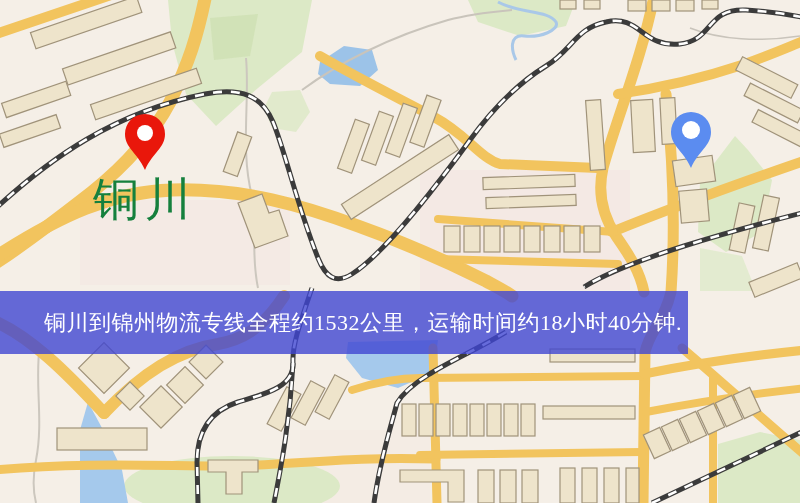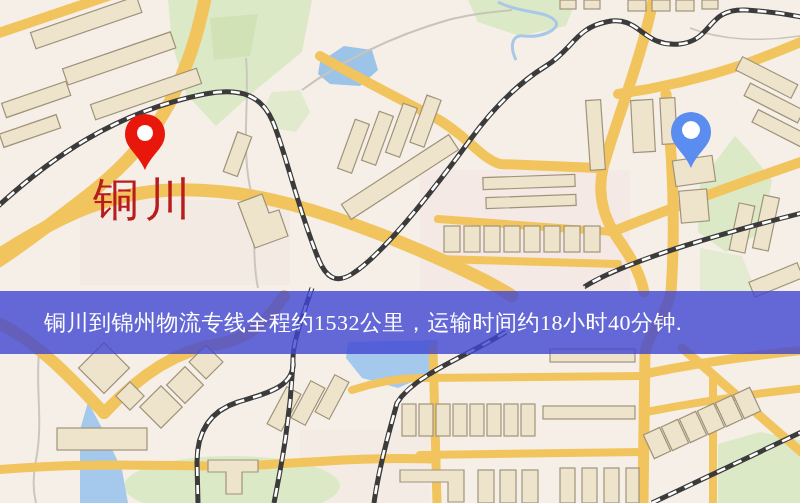--- a/index.html
+++ b/index.html
@@ -14,21 +14,21 @@
   .pin-origin{left:120px;top:112px;}
   .pin-destination{left:666px;top:110px;}
   .city-label{
     position:absolute;width:140px;text-align:center;
     font-size:46px;line-height:48px;letter-spacing:6px;font-weight:normal;
     white-space:nowrap;
   }
   .label-origin{left:75px;top:176px;}
   .label-destination{left:628px;top:182px;}
   .banner{
-    position:absolute;left:0;top:291px;width:800px;height:63px;
+    position:absolute;left:0;top:291px;width:688px;height:63px;
     display:flex;align-items:center;
     box-sizing:border-box;padding-left:44px;
   }
   .banner-text{
     font-size:22px;letter-spacing:0.5px;white-space:nowrap;
   }
 </style>
 </head>
 <body>
 
@@ -204,19 +204,19 @@
     </svg>
   </div>
 
   <div class="pin pin-destination">
     <svg viewBox="0 0 50 60">
       <path d="M25,58 C17,40 5,36 5,22 A20,20 0 1 1 45,22 C45,36 33,40 25,58 Z" fill="#5b8cf0"></path>
       <circle cx="25" cy="20" r="9" fill="#ffffff"></circle>
     </svg>
   </div>
 
-  <div class="city-label label-origin" style="color: #b91c1c;">铜川</div>
+  <div class="city-label label-origin" style="color: #15803d;">铜川</div>
 
   <div class="banner" style="background: rgba(64, 70, 210, 0.8);">
     <span class="banner-text" style="color: rgb(255, 255, 255);">铜川到锦州物流专线全程约1532公里，运输时间约18小时40分钟.</span>
   </div>
 
 </div>
 
 </body></html>

